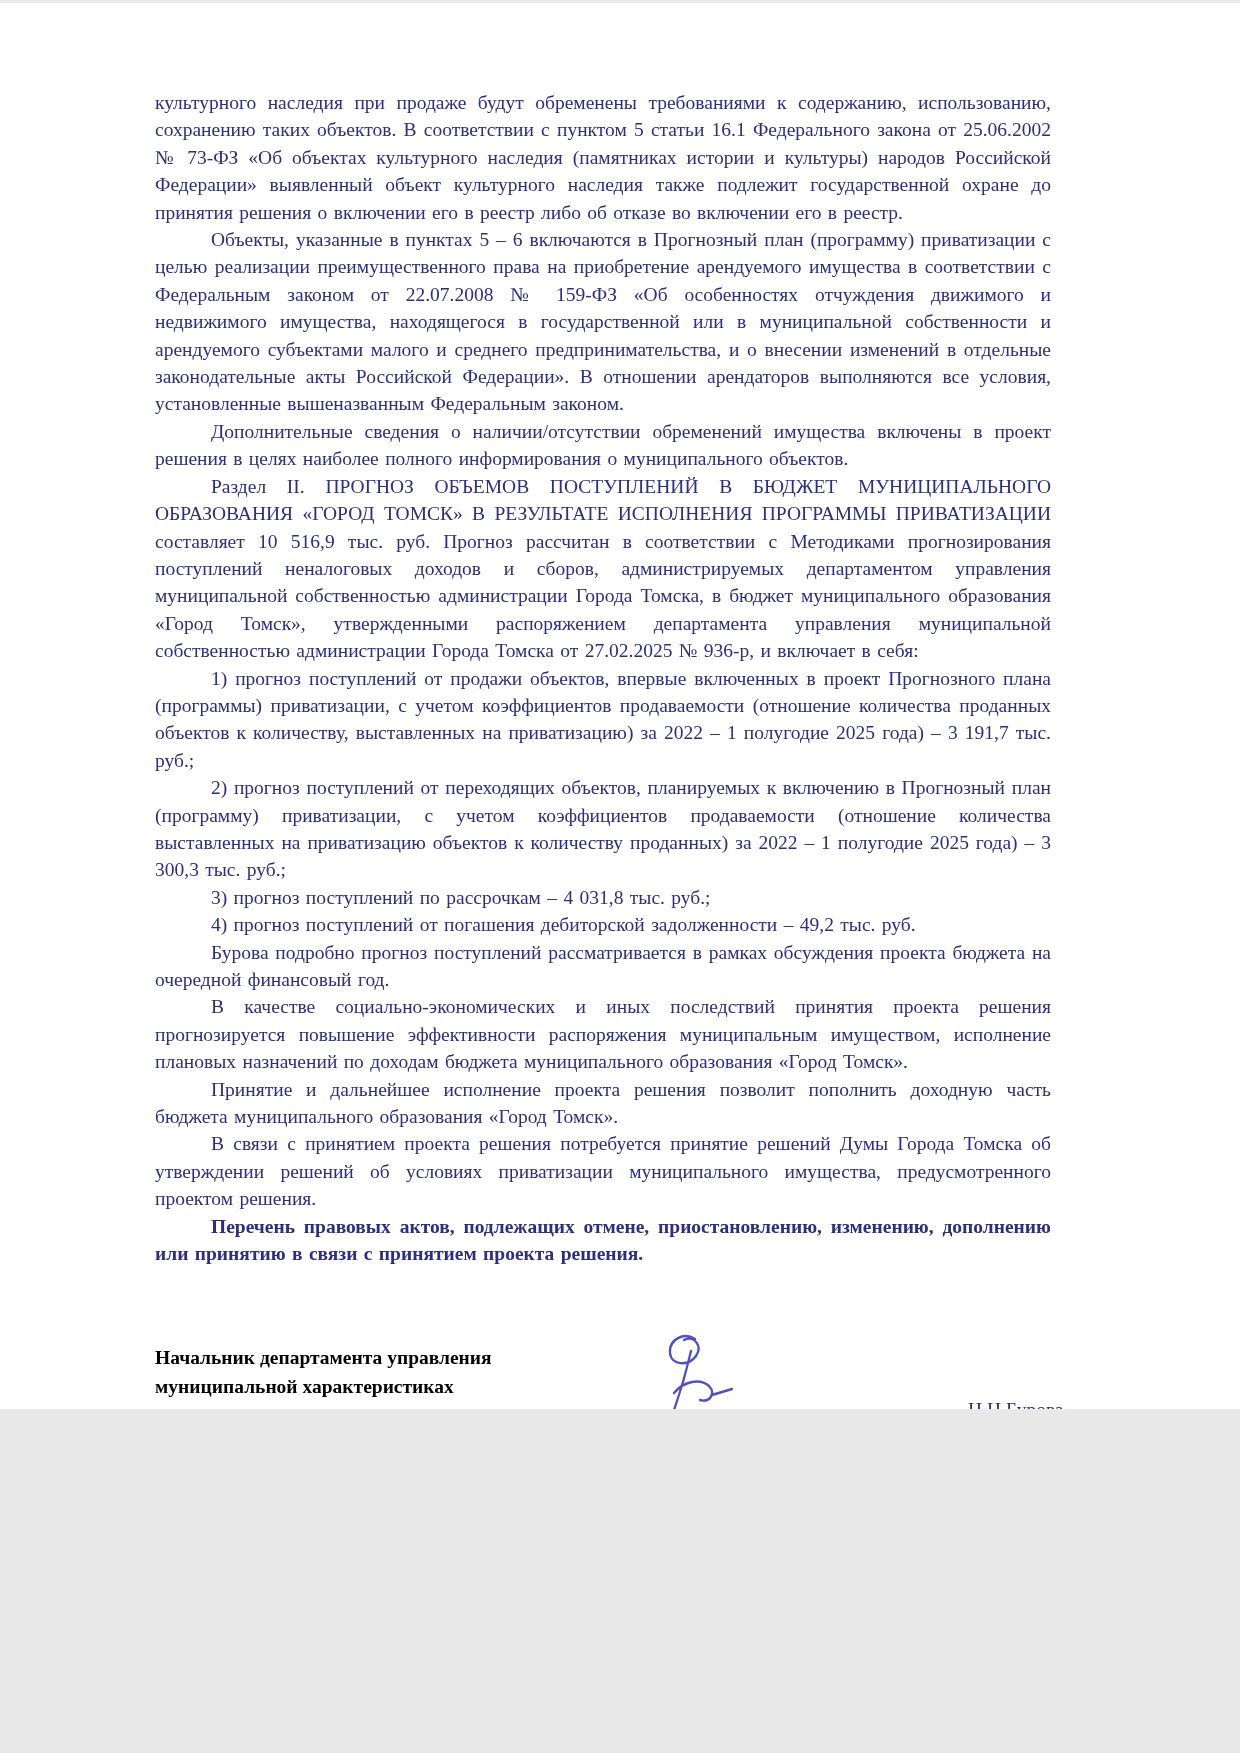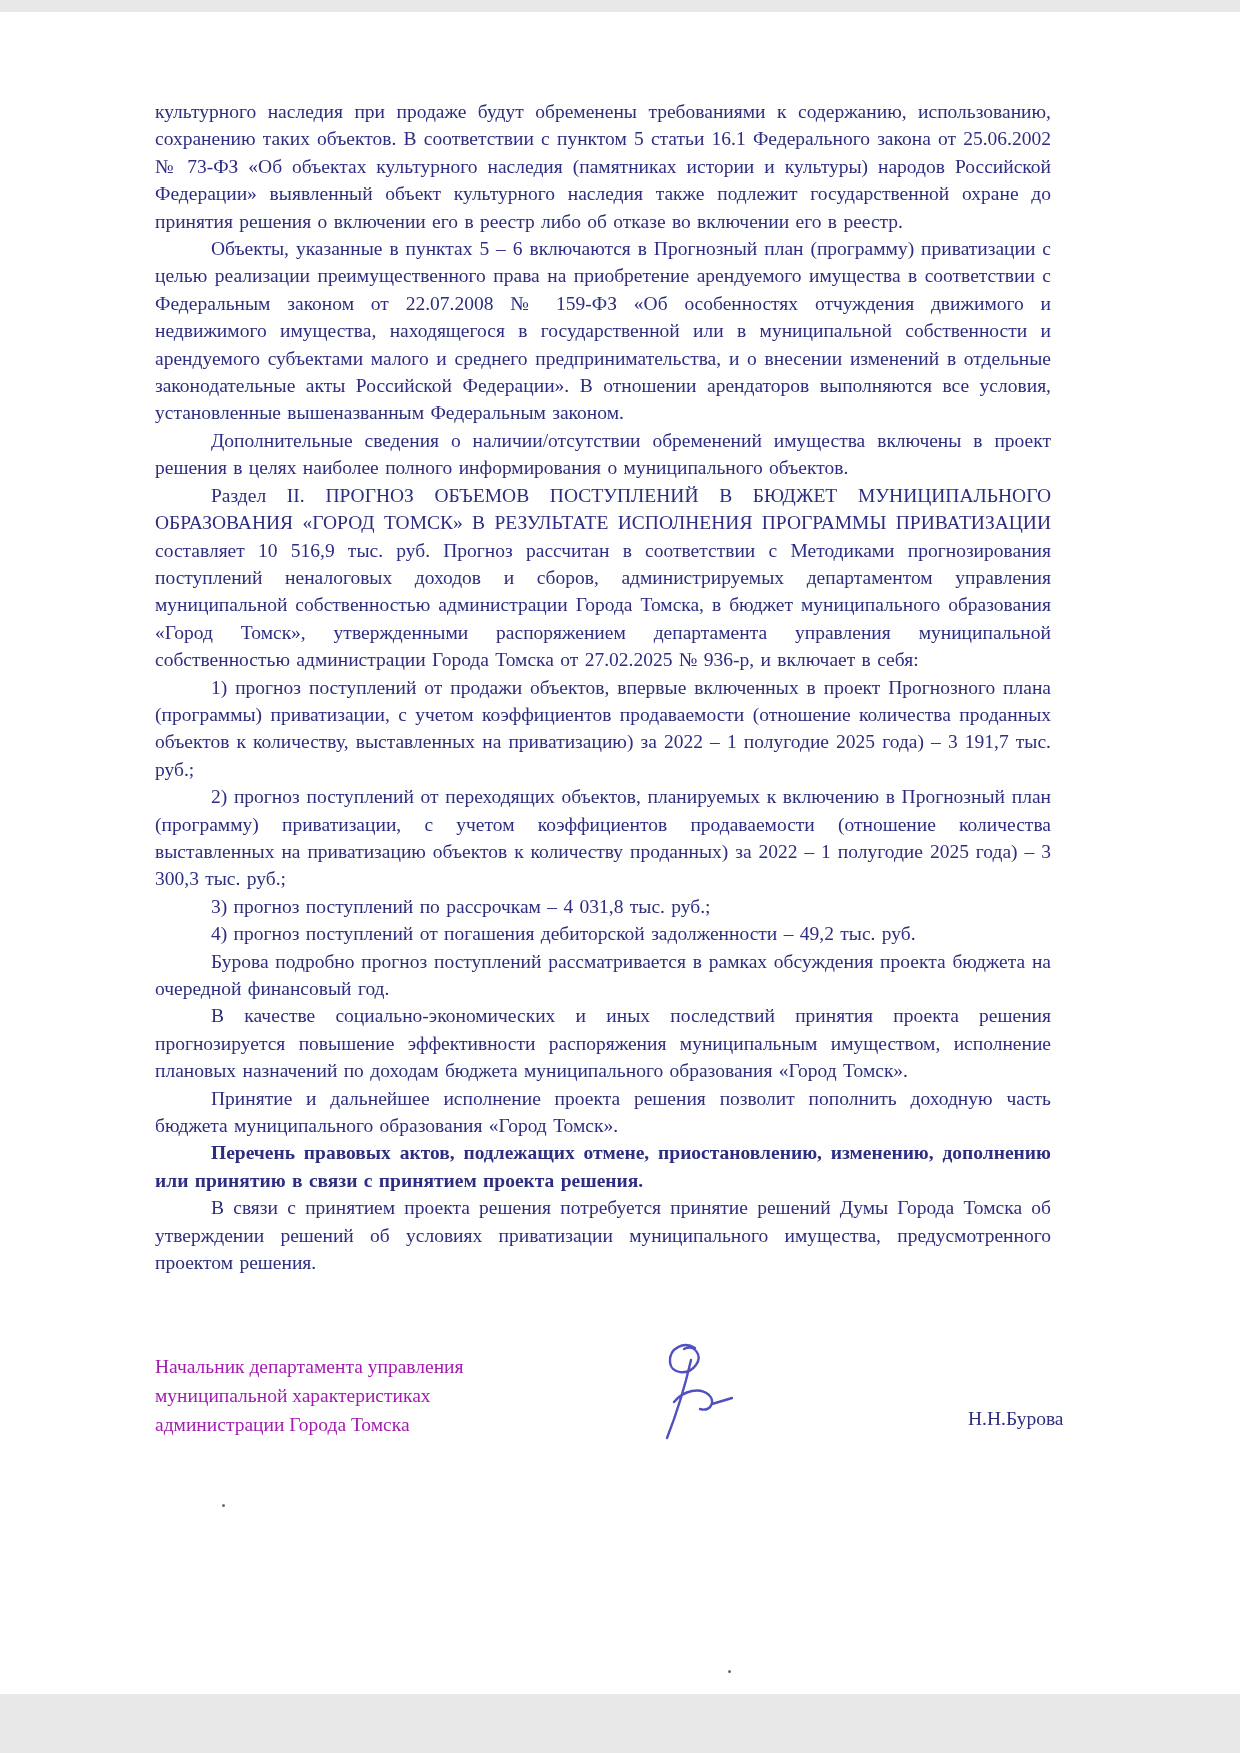--- a/index.html
+++ b/index.html
@@ -3,22 +3,22 @@
 <meta charset="utf-8">
 <style>
   html, body {
     margin: 0;
     padding: 0;
     background: #e8e8e8;
   }
   .page {
     position: relative;
     width: 1240px;
-    height: 1682px;
-    margin: 12px auto;
+    height: 1406px;
+    margin: 3px auto;
     background: #ffffff;
     font-family: "Liberation Serif", "DejaVu Serif", serif;
     color: #2d2d82;
     overflow: hidden;
   }
   .content {
     position: absolute;
     left: 155px;
     top: 86px;
     width: 896px;
@@ -35,21 +35,22 @@
   }
   p.bold {
     font-weight: bold;
   }
   .sig-left {
     position: absolute;
     left: 155px;
     top: 1340px;
     font-size: 19.5px;
     line-height: 29px;
-    color: #a21caf;
+    color: #000000;
+    font-weight: bold;
   }
   .sig-left div {
     white-space: nowrap;
   }
   .sig-scribble {
     position: absolute;
     left: 632px;
     top: 1326px;
     width: 112px;
     height: 108px;
@@ -82,22 +83,22 @@
     <p class="para indent">Объекты, указанные в пунктах 5 – 6 включаются в Прогнозный план (программу) приватизации с целью реализации преимущественного права на приобретение арендуемого имущества в соответствии с Федеральным законом от 22.07.2008 № 159-ФЗ «Об особенностях отчуждения движимого и недвижимого имущества, находящегося в государственной или в муниципальной собственности и арендуемого субъектами малого и среднего предпринимательства, и о внесении изменений в отдельные законодательные акты Российской Федерации». В отношении арендаторов выполняются все условия, установленные вышеназванным Федеральным законом.</p>
     <p class="para indent">Дополнительные сведения о наличии/отсутствии обременений имущества включены в проект решения в целях наиболее полного информирования о муниципального объектов.</p>
     <p class="para indent">Раздел II.  ПРОГНОЗ ОБЪЕМОВ ПОСТУПЛЕНИЙ В БЮДЖЕТ МУНИЦИПАЛЬНОГО ОБРАЗОВАНИЯ «ГОРОД ТОМСК» В РЕЗУЛЬТАТЕ ИСПОЛНЕНИЯ ПРОГРАММЫ ПРИВАТИЗАЦИИ составляет 10 516,9 тыс. руб. Прогноз рассчитан в соответствии с Методиками прогнозирования поступлений неналоговых доходов и сборов, администрируемых департаментом управления муниципальной собственностью администрации Города Томска, в бюджет муниципального образования «Город Томск», утвержденными распоряжением департамента управления муниципальной собственностью администрации Города Томска от 27.02.2025 № 936-р, и включает в себя:</p>
     <p class="para indent">1) прогноз поступлений от продажи объектов, впервые включенных в проект Прогнозного плана (программы) приватизации, с учетом коэффициентов продаваемости (отношение количества проданных объектов к количеству, выставленных на приватизацию) за 2022 – 1 полугодие 2025 года) – 3 191,7 тыс. руб.;</p>
     <p class="para indent">2) прогноз поступлений от переходящих объектов, планируемых к включению в Прогнозный план (программу) приватизации, с учетом коэффициентов продаваемости (отношение количества выставленных на приватизацию объектов к количеству проданных) за 2022 – 1 полугодие 2025 года) – 3 300,3 тыс. руб.;</p>
     <p class="para indent">3) прогноз поступлений по рассрочкам – 4 031,8 тыс. руб.;</p>
     <p class="para indent">4) прогноз поступлений от погашения дебиторской задолженности – 49,2 тыс. руб.</p>
     <p class="para indent">Бурова подробно прогноз поступлений рассматривается в рамках обсуждения проекта бюджета на очередной финансовый год.</p>
     <p class="para indent">В качестве социально-экономических и иных последствий принятия проекта решения прогнозируется повышение эффективности распоряжения муниципальным имуществом, исполнение плановых назначений по доходам бюджета муниципального образования «Город Томск».</p>
     <p class="para indent">Принятие и дальнейшее исполнение проекта решения позволит пополнить доходную часть бюджета муниципального образования «Город Томск».</p>
+    <p class="para indent">В связи с принятием проекта решения потребуется принятие решений Думы Города Томска об утверждении решений об условиях приватизации муниципального имущества, предусмотренного проектом решения.</p>
     <p class="para indent bold">Перечень правовых актов, подлежащих отмене, приостановлению, изменению, дополнению или принятию в связи с принятием проекта решения.</p>
-    <p class="para indent">В связи с принятием проекта решения потребуется принятие решений Думы Города Томска об утверждении решений об условиях приватизации муниципального имущества, предусмотренного проектом решения.</p>
   </div>
 
   <div class="sig-left">
     <div>Начальник департамента управления</div>
     <div>муниципальной характеристиках</div>
     <div>администрации Города Томска</div>
   </div>
 
   <svg class="sig-scribble" viewBox="0 0 112 108" xmlns="http://www.w3.org/2000/svg" aria-hidden="true">
     <path d="M63 10 C 52 3, 37 10, 38 24 C 39 36, 56 38, 64 27 C 71 17, 62 6, 52 11

